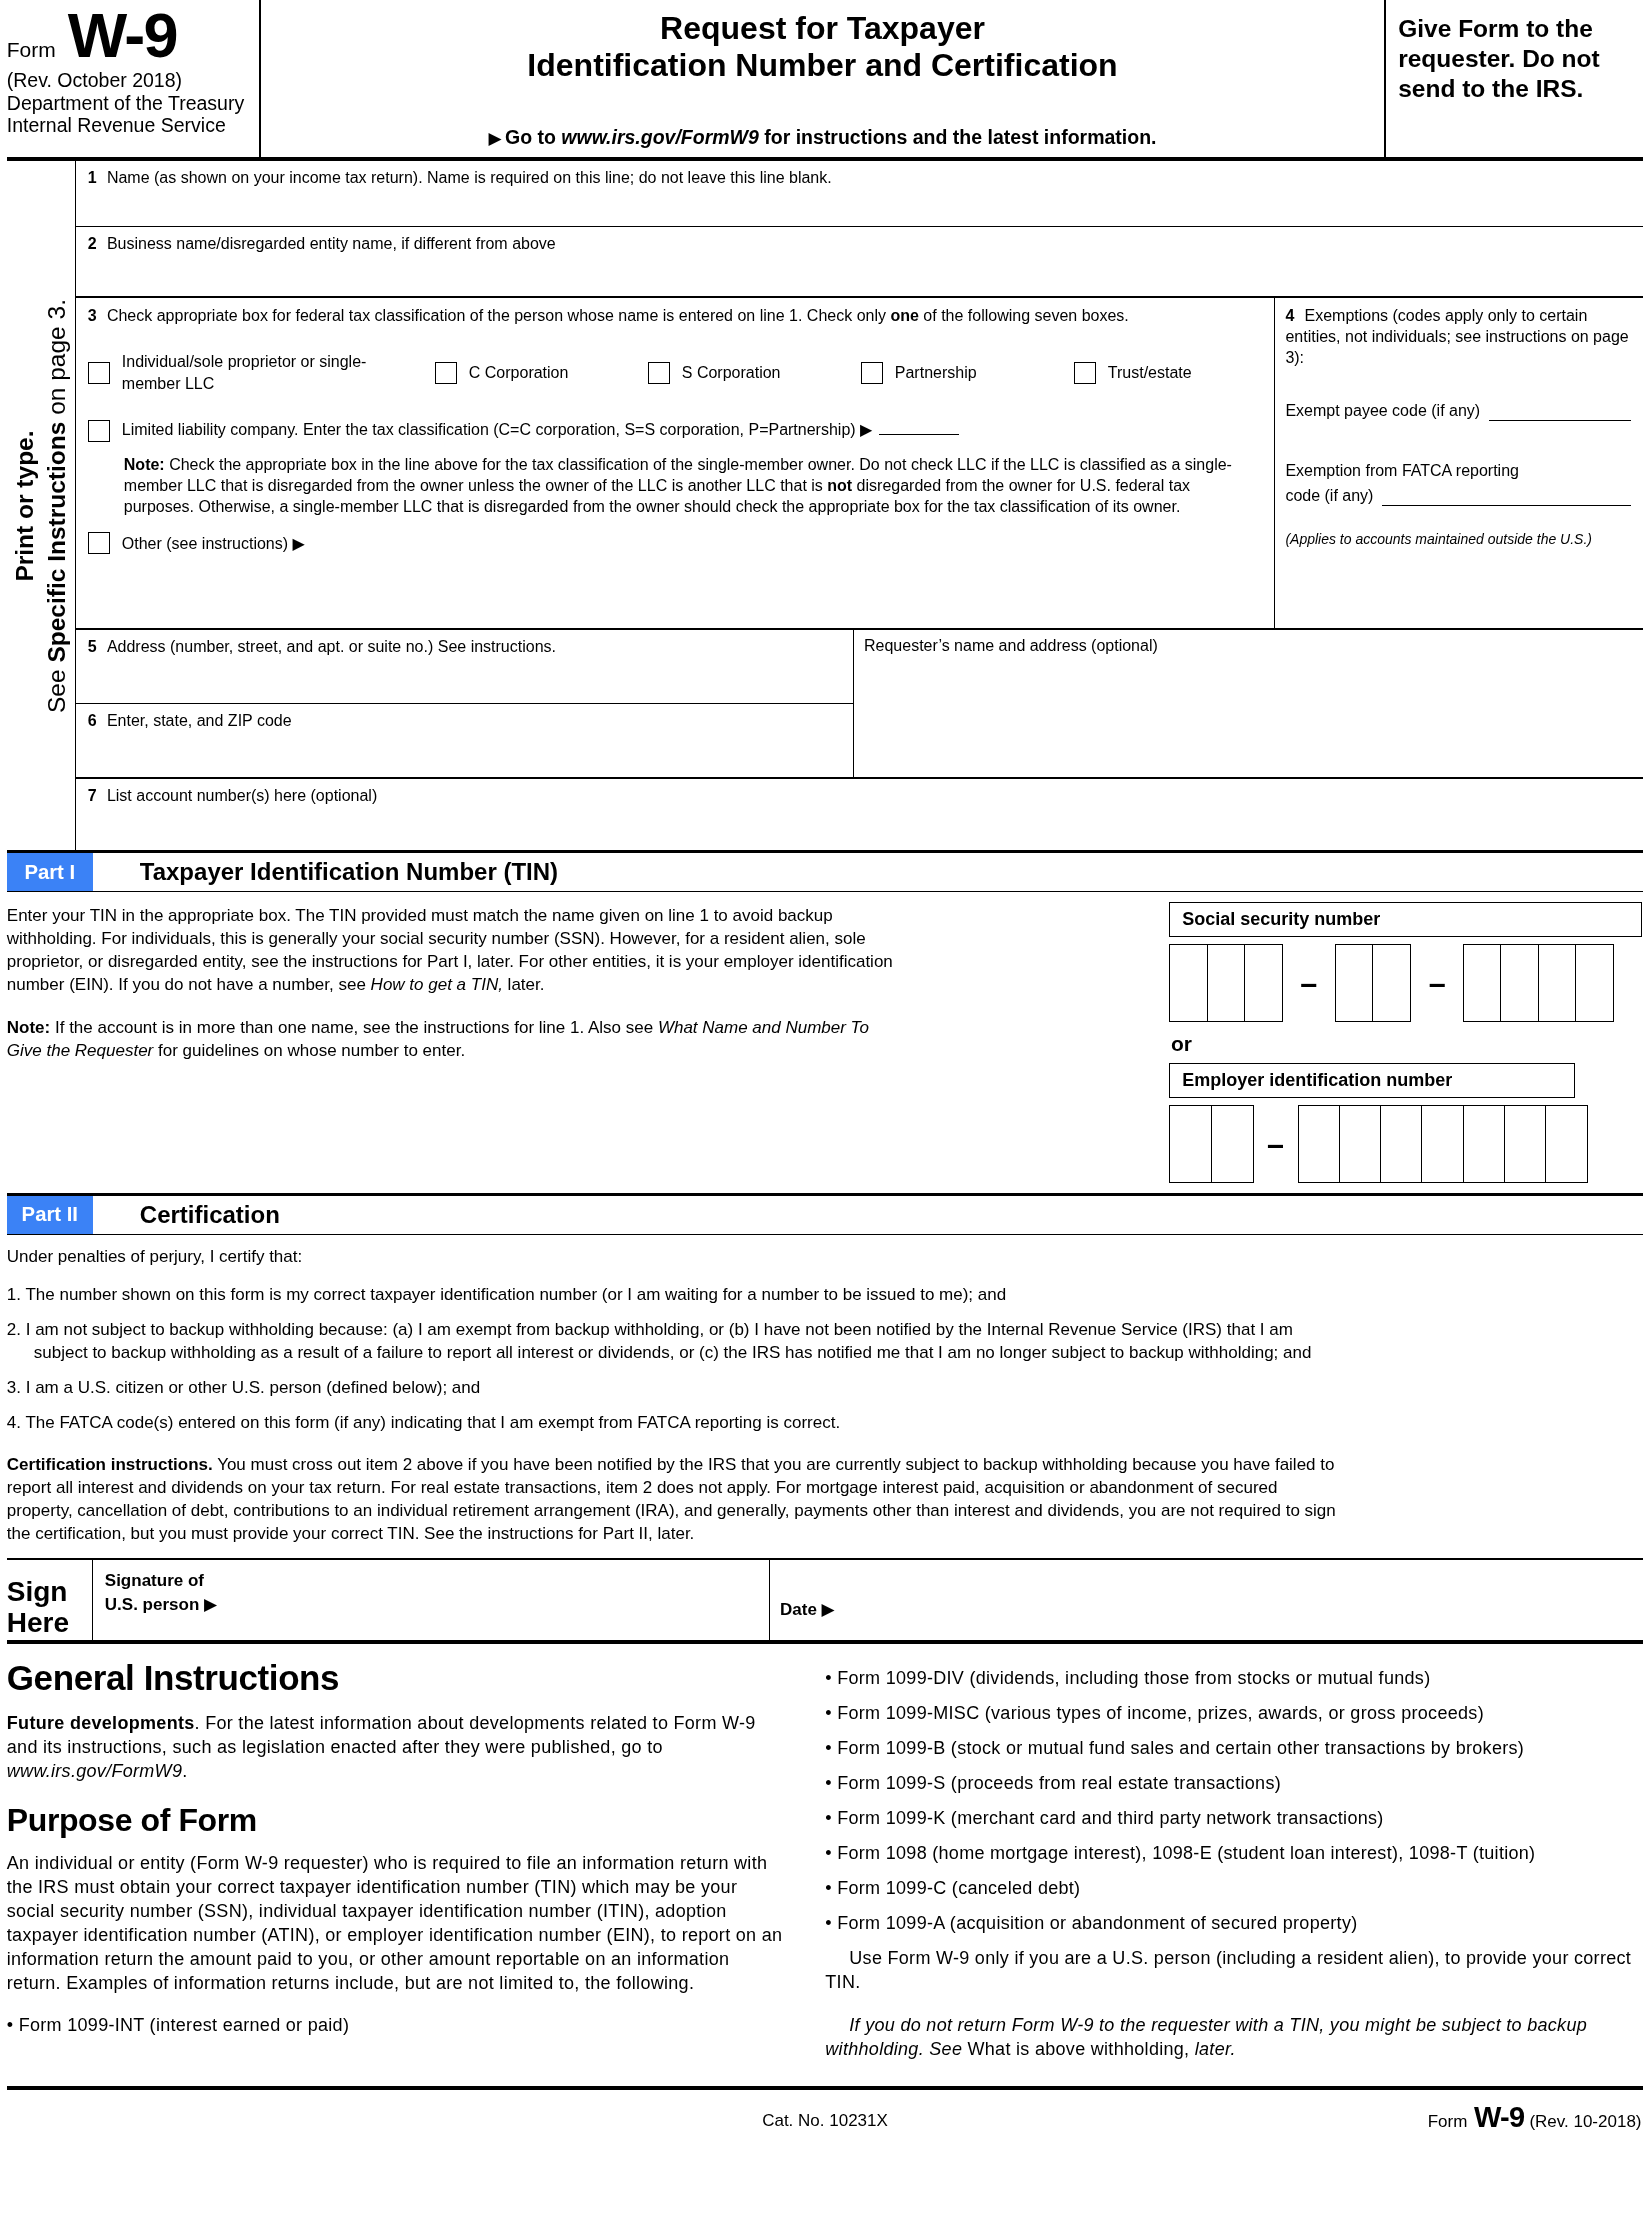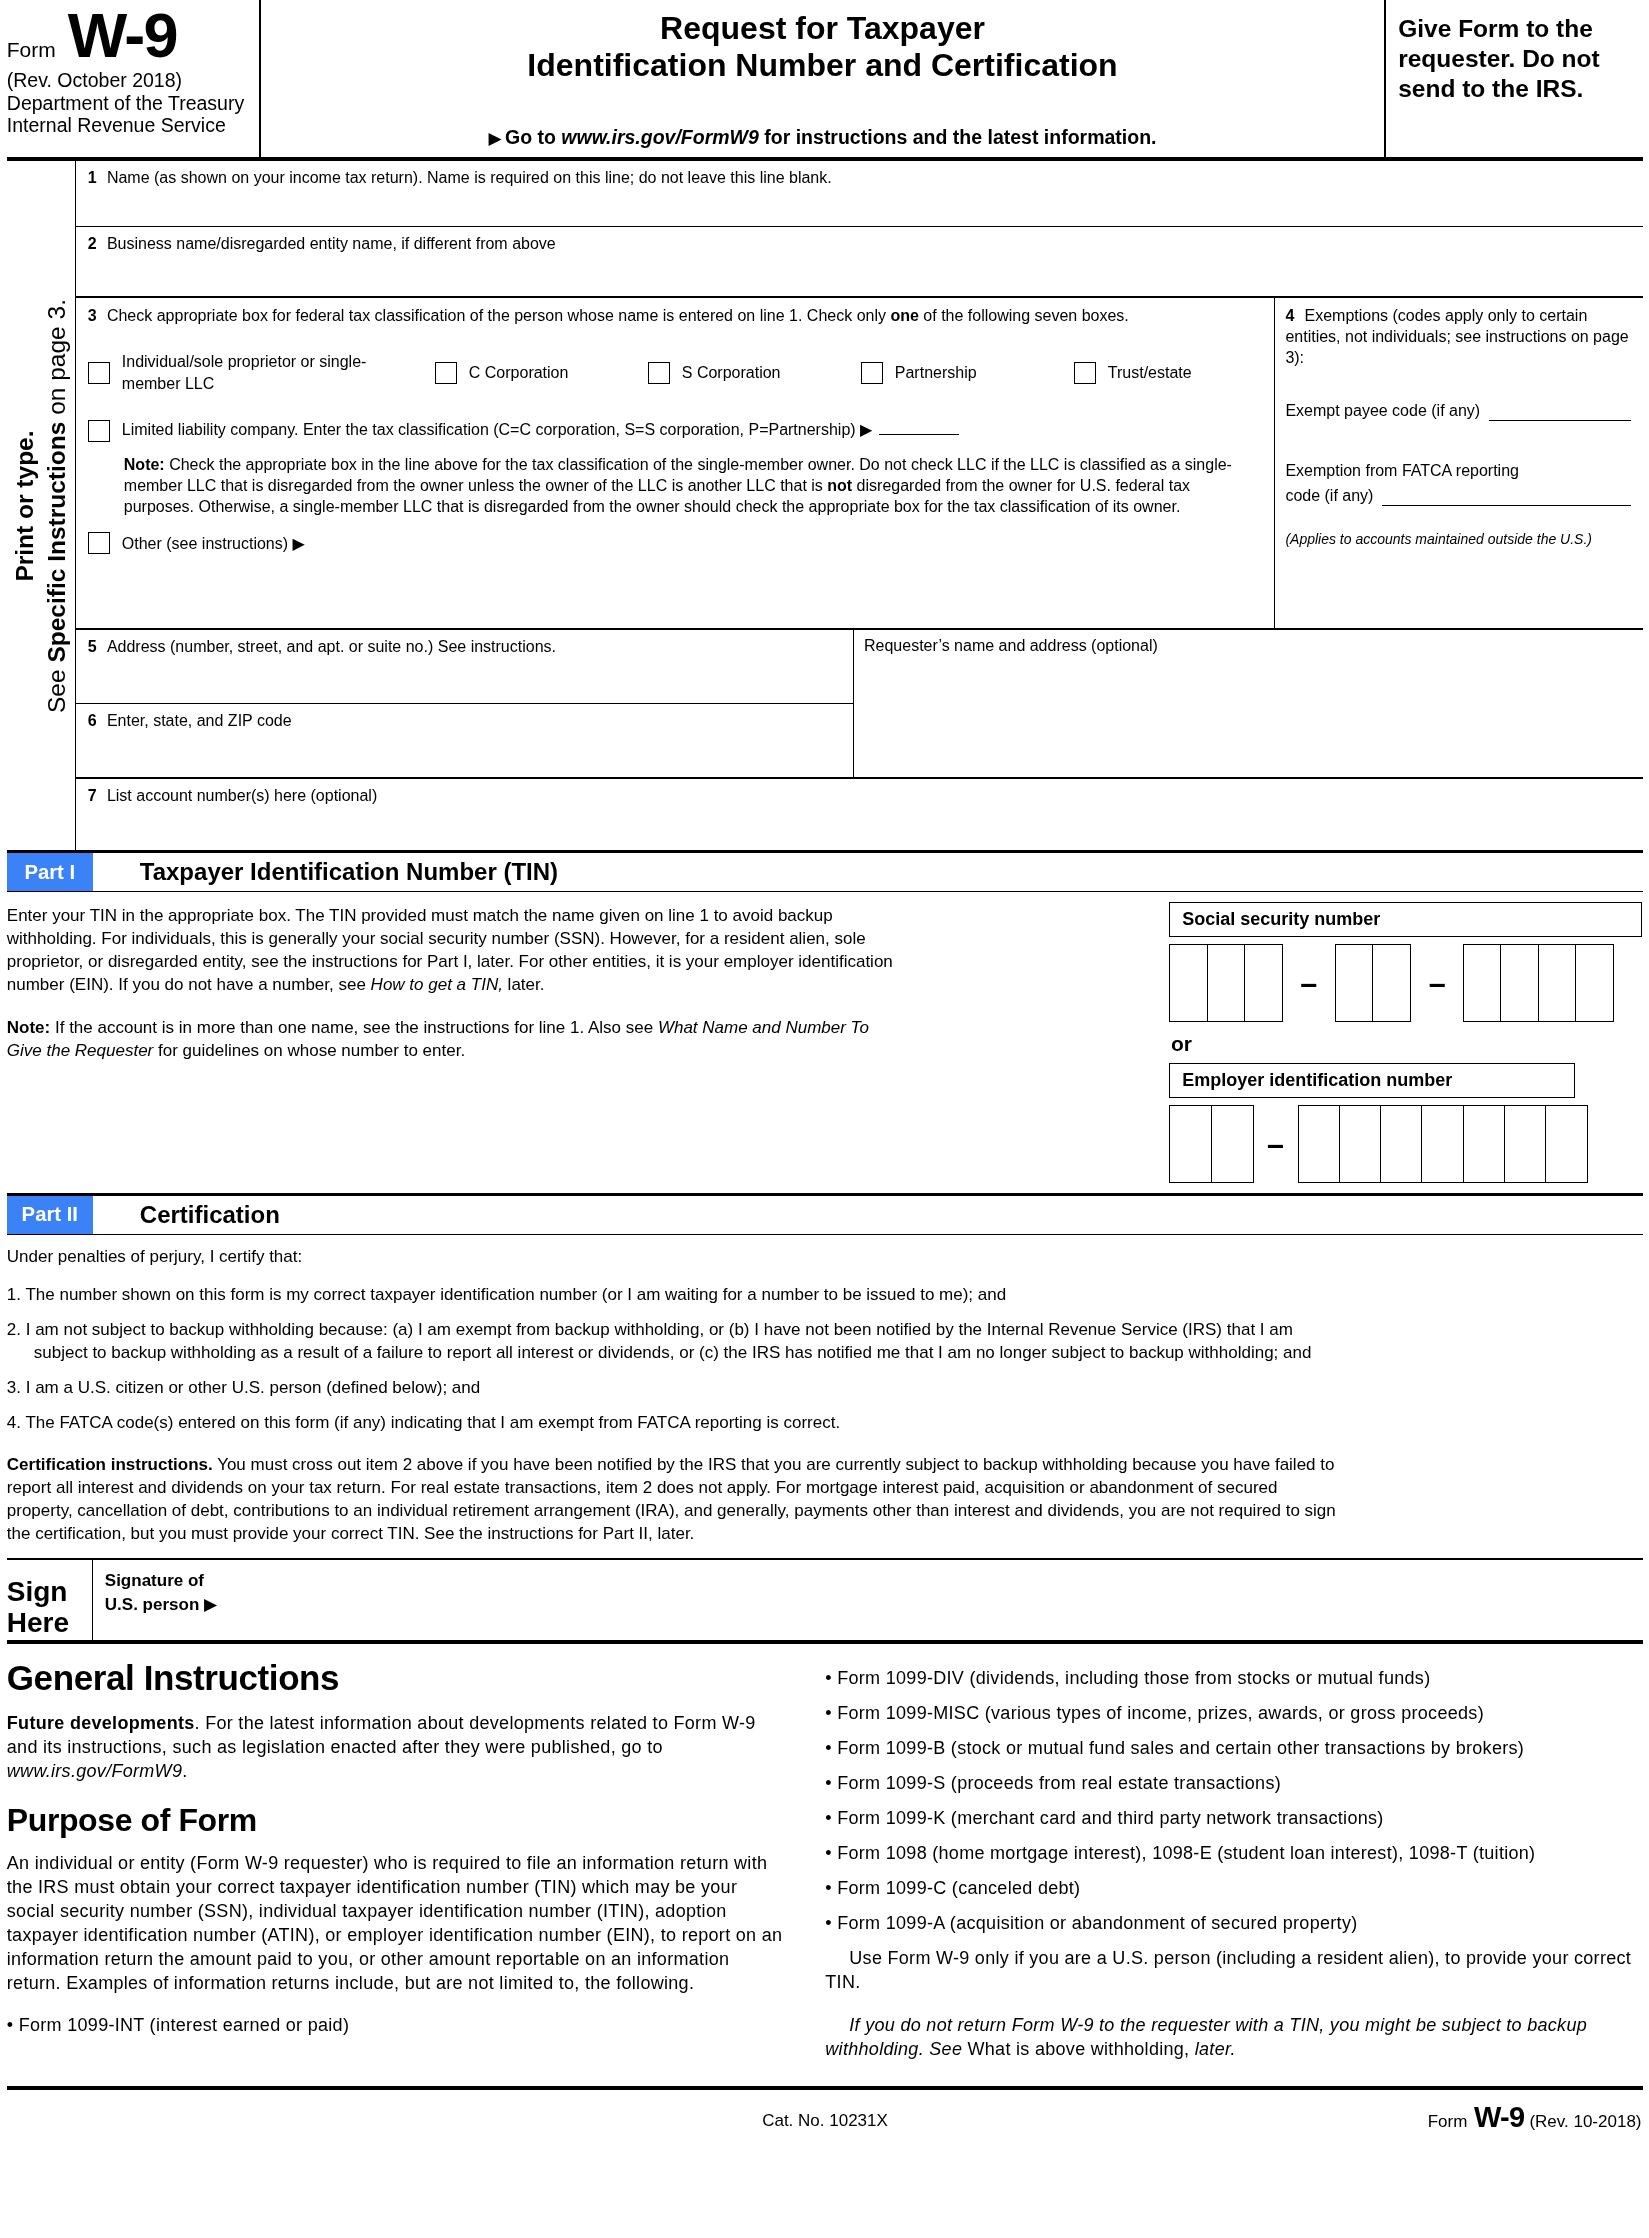--- a/index.html
+++ b/index.html
@@ -304,20 +304,23 @@
 
   <div class="signrow">
     <div class="signlbl">
       <div>Sign</div>
       <div>Here</div>
     </div>
     <div class="sigcell">
       <div>Signature of</div>
       <div><span>U.S. person </span><span class="arrow">▶</span></div>
     </div>
+    <div class="datecell">
+      <span>Date </span><span class="arrow">▶</span>
+    </div>
   </div>
 
   <div class="gi">
     <div class="gileft">
       <div class="h1">General Instructions</div>
       <p class="gpara">
         <span class="b">Future developments</span><span>. For the latest information about developments related to Form W-9 and its instructions, such as legislation enacted after they were published, go to </span><span class="it">www.irs.gov/FormW9</span><span>.</span>
       </p>
       <div class="h2">Purpose of Form</div>
       <p class="gpara">An individual or entity (Form W-9 requester) who is required to file an information return with the IRS must obtain your correct taxpayer identification number (TIN) which may be your social security number (SSN), individual taxpayer identification number (ITIN), adoption taxpayer identification number (ATIN), or employer identification number (EIN), to report on an information return the amount paid to you, or other amount reportable on an information return. Examples of information returns include, but are not limited to, the following.</p>

